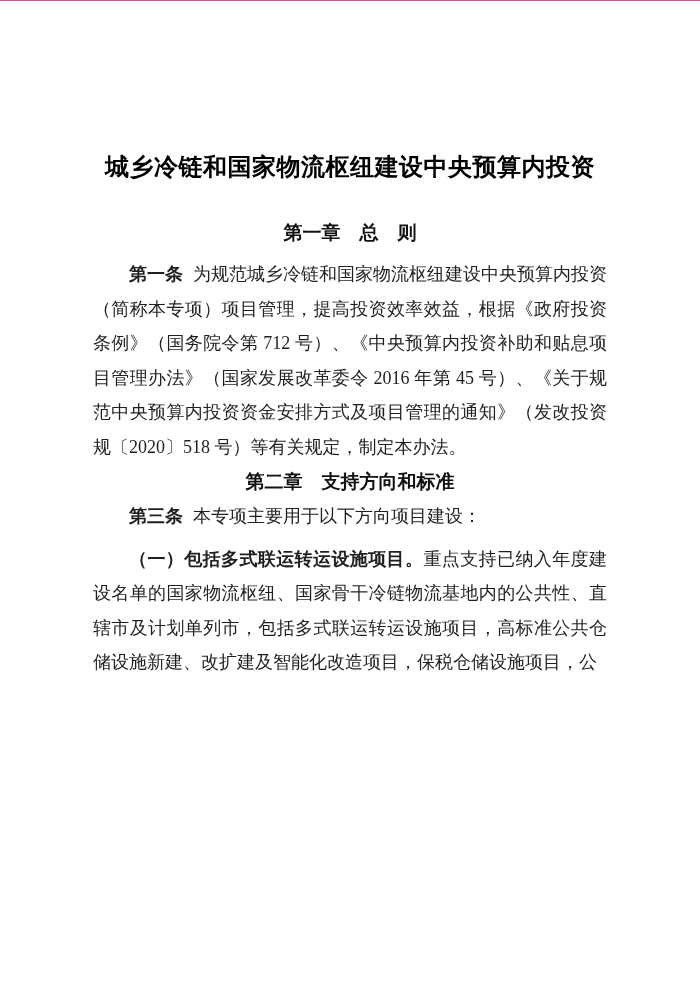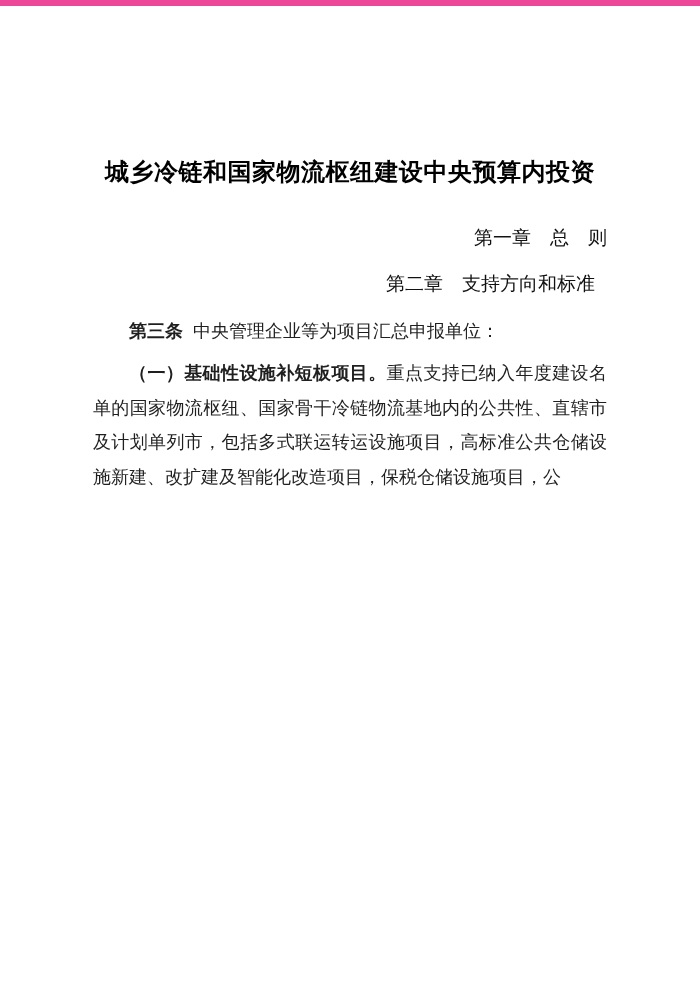--- a/index.html
+++ b/index.html
@@ -9,21 +9,21 @@
   }
   body {
     width: 700px;
     height: 990px;
     overflow: hidden;
   }
   .page {
     width: 700px;
     height: 990px;
     background: #ffffff;
-    border-top: 6px solid #ec4899;
+    border-top: 1px solid #ec4899;
     box-sizing: border-box;
   }
   .content {
     box-sizing: border-box;
     width: 700px;
     padding: 148px 93px 0 93px;
     color: #1f1f1f;
   }
   .doc-title {
     margin: 0;
@@ -34,28 +34,28 @@
     text-align: center;
     color: #000000;
     letter-spacing: 0.5px;
   }
   .doc-title .title-line {
     display: block;
   }
   .chapter-heading {
     margin: 29px 0 7px 0;
     font-family: "Liberation Sans", sans-serif;
-    font-weight: normal;
+    font-weight: bold;
     font-size: 19px;
     line-height: 34.5px;
-    text-align: right;
+    text-align: center;
     color: #111111;
   }
   .chapter-heading.second {
-    margin: 12px;
+    margin: 0;
   }
   p.article {
     margin: 0;
     font-family: "Liberation Serif", serif;
     font-size: 18px;
     line-height: 34.6px;
     text-align: justify;
     text-indent: 2em;
     color: #1f1f1f;
   }
@@ -75,26 +75,29 @@
 
 <div class="page">
   <div class="content">
 
     <h1 class="doc-title">
       <span class="title-line">城乡冷链和国家物流枢纽建设中央预算内投资</span>
     </h1>
 
     <h2 class="chapter-heading">第一章　总　则</h2>
 
+    <p class="article">
+      <span class="article-label">第一条</span><span>为规范城乡冷链和国家物流枢纽建设中央预算内投资（简称本专项）项目管理，提高投资效率效益，根据《政府投资条例》（国务院令第 712 号）、《中央预算内投资补助和贴息项目管理办法》（国家发展改革委令 2016 年第 45 号）、《关于规范中央预算内投资资金安排方式及项目管理的通知》（发改投资规〔2020〕518 号）等有关规定，制定本办法。</span>
+    </p>
 
 
     <h2 class="chapter-heading second">第二章　支持方向和标准</h2>
 
     <p class="article">
-      <span class="article-label">第三条</span><span>中央管理企业等为项目汇总申报单位：</span>
+      <span class="article-label">第三条</span><span>本专项主要用于以下方向项目建设：</span>
     </p>
 
     <p class="article item-para">
-      <span class="item-lead">（一）基础性设施补短板项目。</span><span>重点支持已纳入年度建设名单的国家物流枢纽、国家骨干冷链物流基地内的公共性、直辖市及计划单列市，包括多式联运转运设施项目，高标准公共仓储设施新建、改扩建及智能化改造项目，保税仓储设施项目，公</span>
+      <span class="item-lead">（一）包括多式联运转运设施项目。</span><span>重点支持已纳入年度建设名单的国家物流枢纽、国家骨干冷链物流基地内的公共性、直辖市及计划单列市，包括多式联运转运设施项目，高标准公共仓储设施新建、改扩建及智能化改造项目，保税仓储设施项目，公</span>
     </p>
 
   </div>
 </div>
 
 </body></html>

